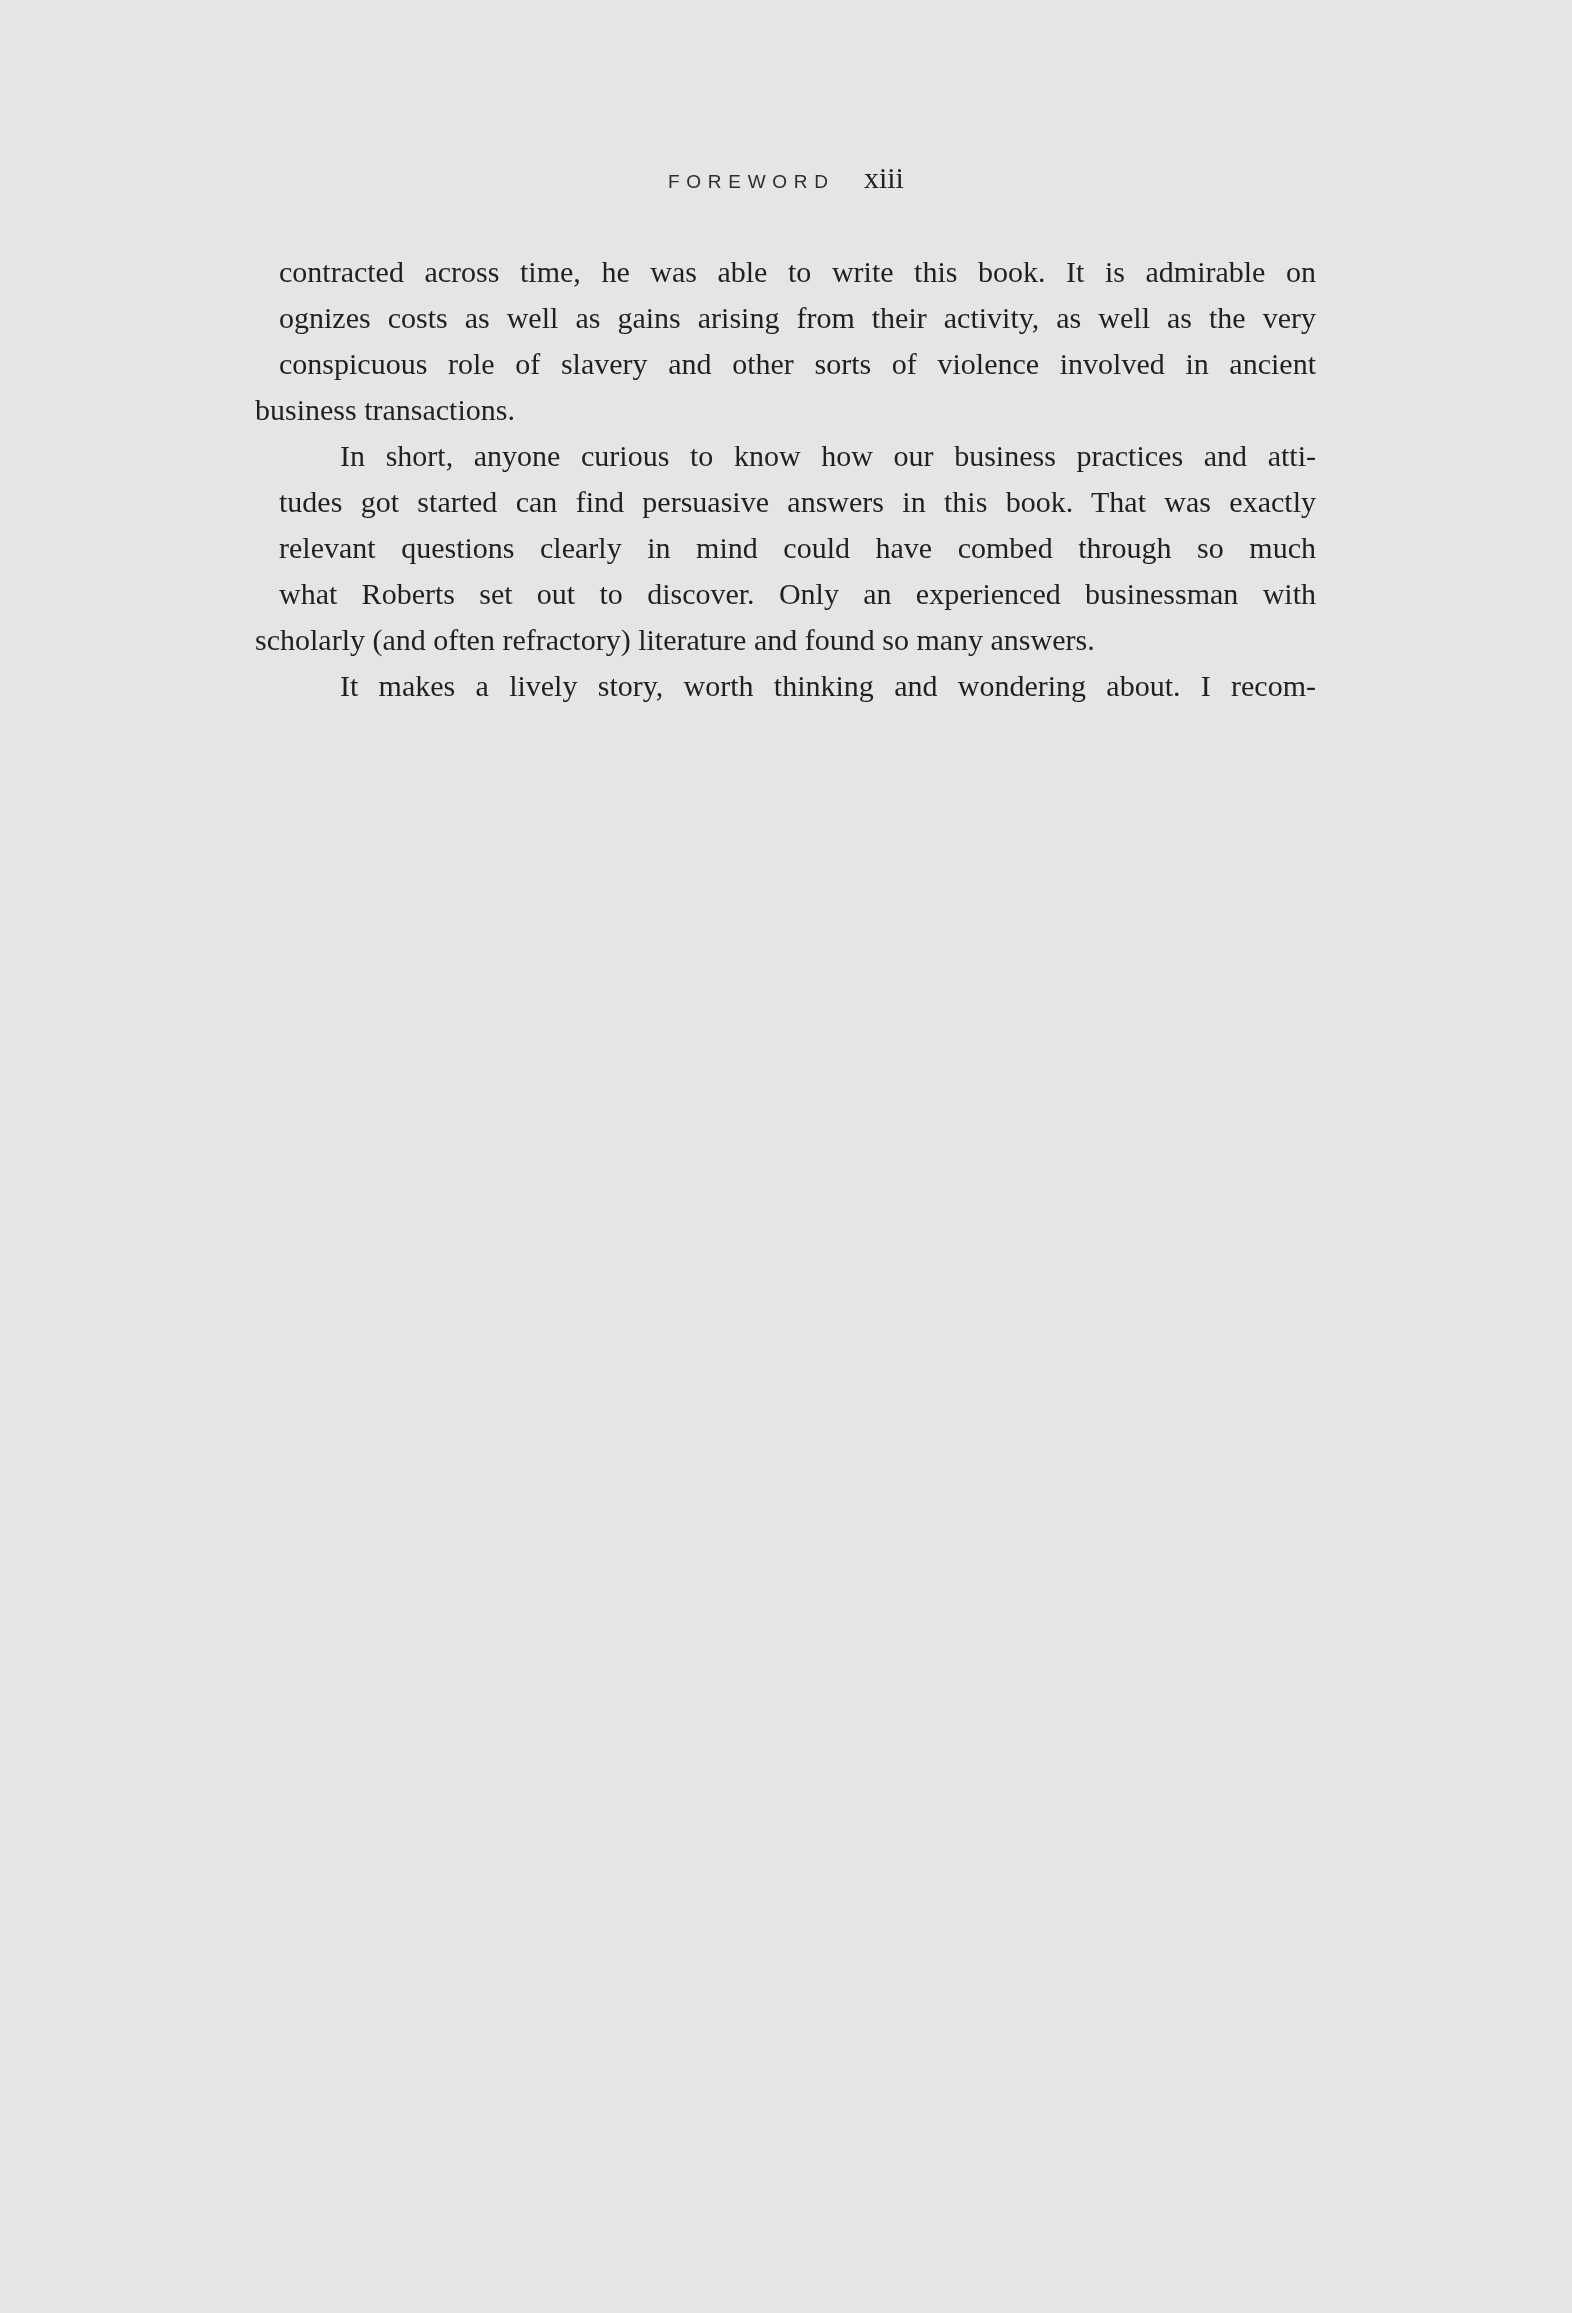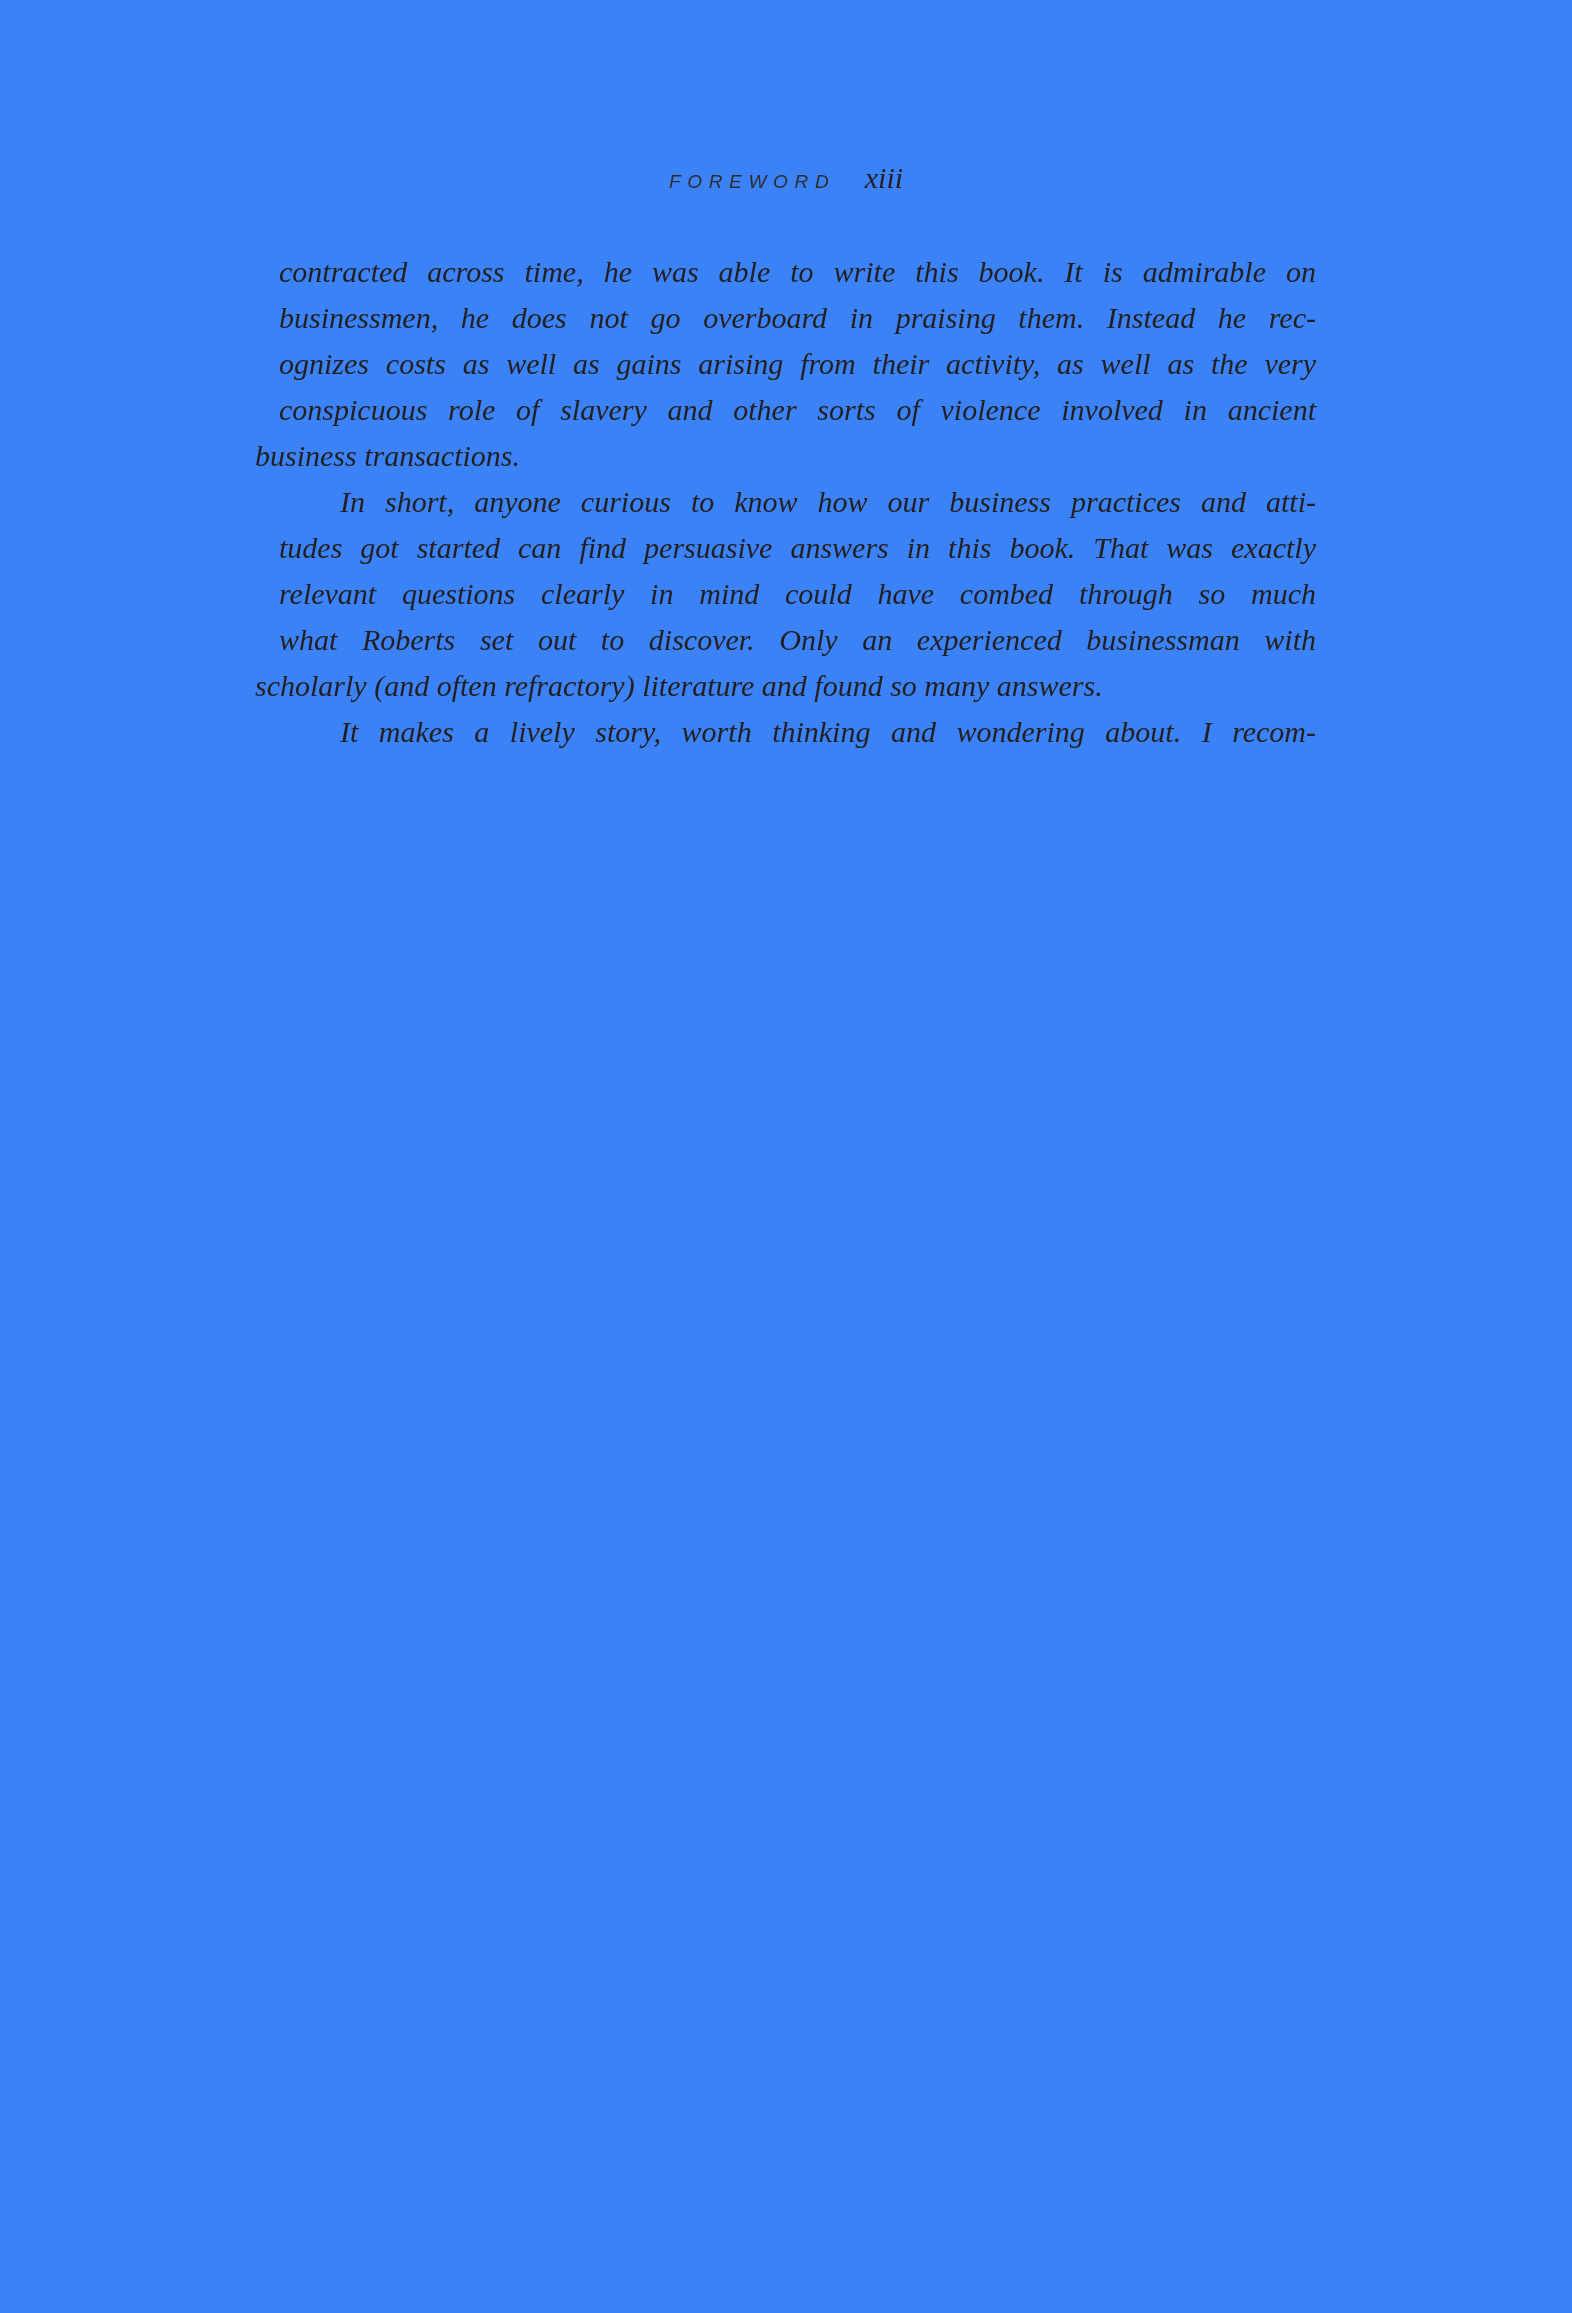--- a/index.html
+++ b/index.html
@@ -4,25 +4,24 @@
 <style>
   html, body {
     margin: 0;
     padding: 0;
     background: #ffffff;
   }
   .page {
     position: relative;
     width: 1572px;
     height: 2313px;
-    background: #3b82f6;
+    background: #e5e5e5;
     font-family: "Liberation Serif", serif;
     color: #231f20;
     overflow: hidden;
-    font-style: italic;
   }
   .running-header {
     position: absolute;
     top: 161px;
     left: 0;
     width: 100%;
     display: flex;
     justify-content: center;
     align-items: baseline;
   }
@@ -68,21 +67,20 @@
 
   <div class="running-header">
     <span class="section-label">FOREWORD</span>
     <span class="page-number">xiii</span>
   </div>
 
   <div class="text-block">
 
     <div>
       <div class="ln">contracted across time, he was able to write this book. It is admirable on</div>
-      <div class="ln">businessmen, he does not go overboard in praising them. Instead he rec-</div>
       <div class="ln">ognizes costs as well as gains arising from their activity, as well as the very</div>
       <div class="ln">conspicuous role of slavery and other sorts of violence involved in ancient</div>
       <div class="ln-last">business transactions.</div>
     </div>
 
     <div>
       <div class="ln indent">In short, anyone curious to know how our business practices and atti-</div>
       <div class="ln">tudes got started can find persuasive answers in this book. That was exactly</div>
       <div class="ln">relevant questions clearly in mind could have combed through so much</div>
       <div class="ln">what Roberts set out to discover. Only an experienced businessman with</div>

